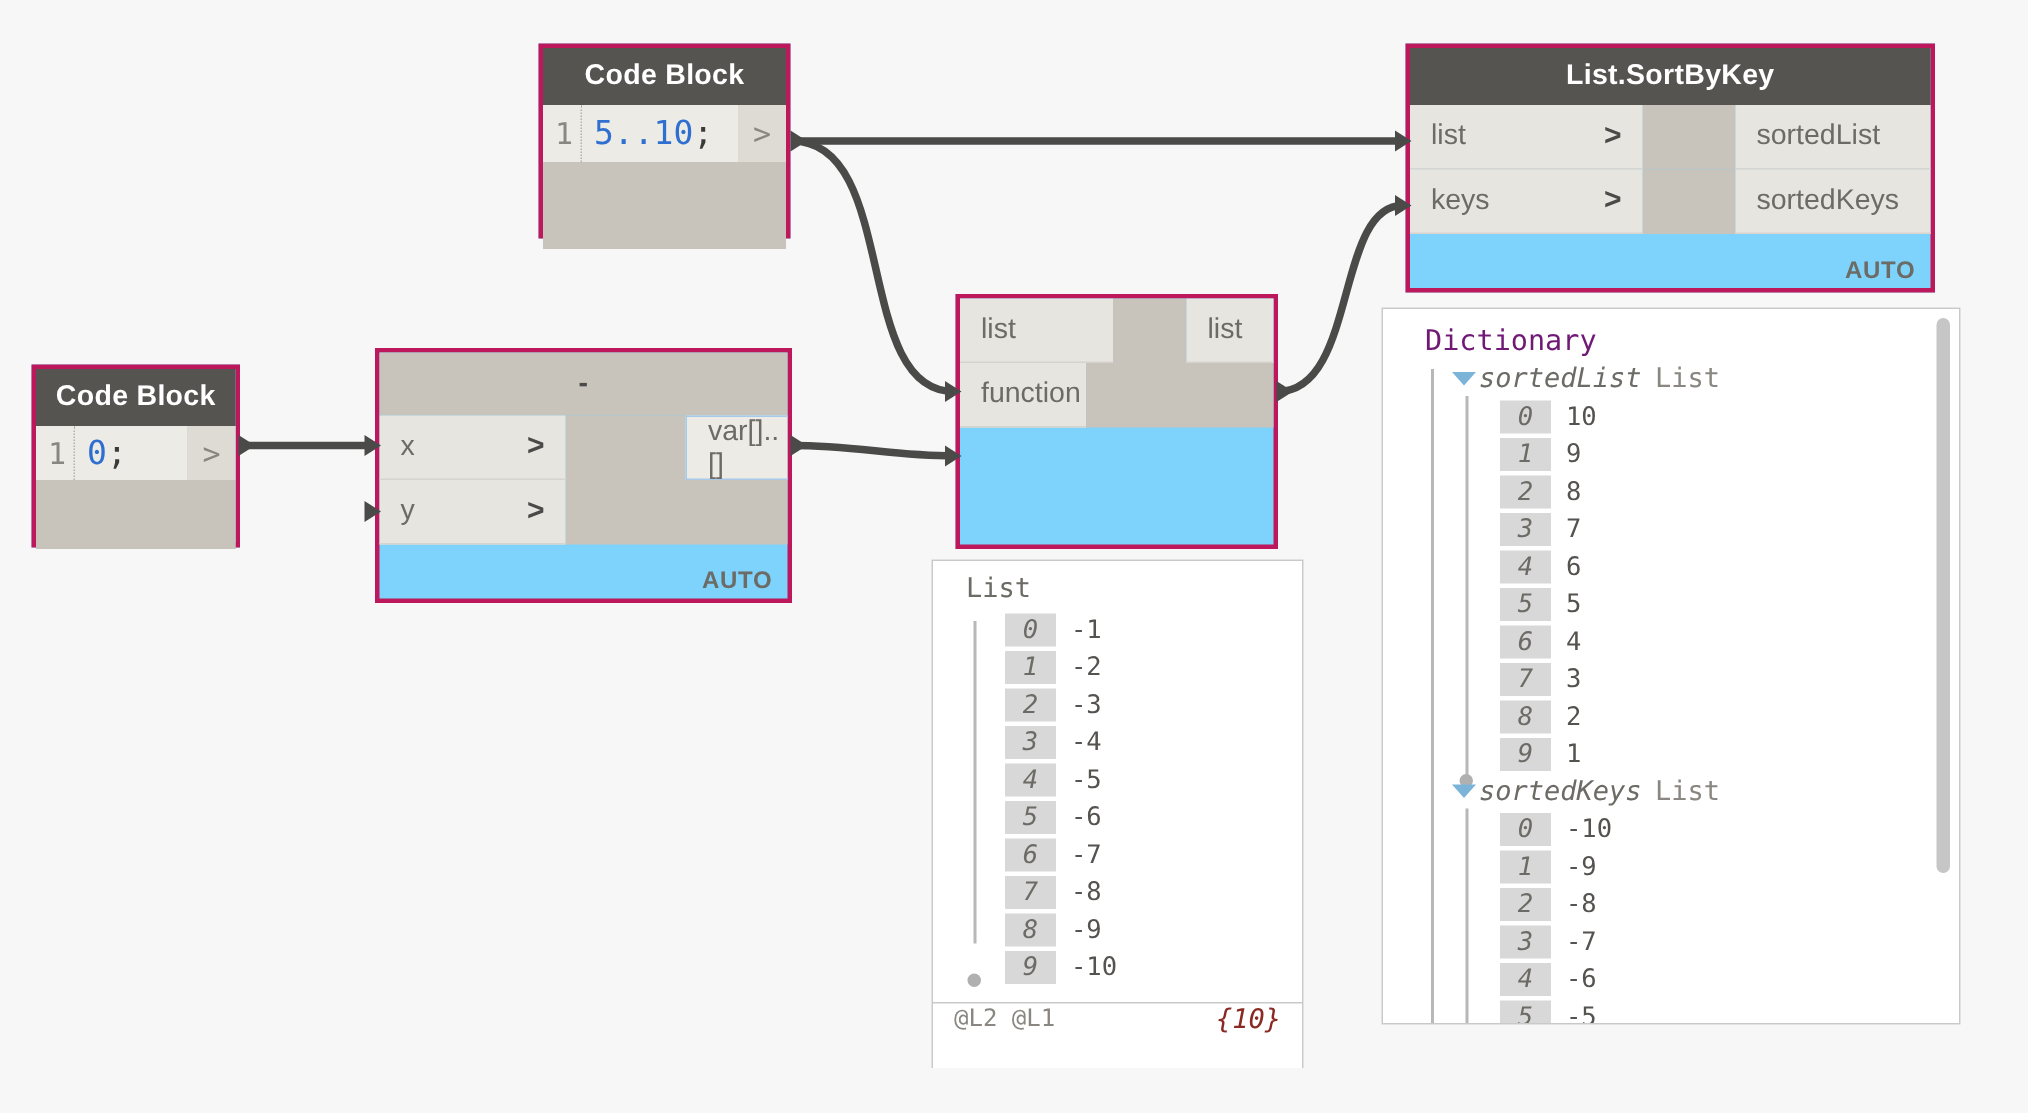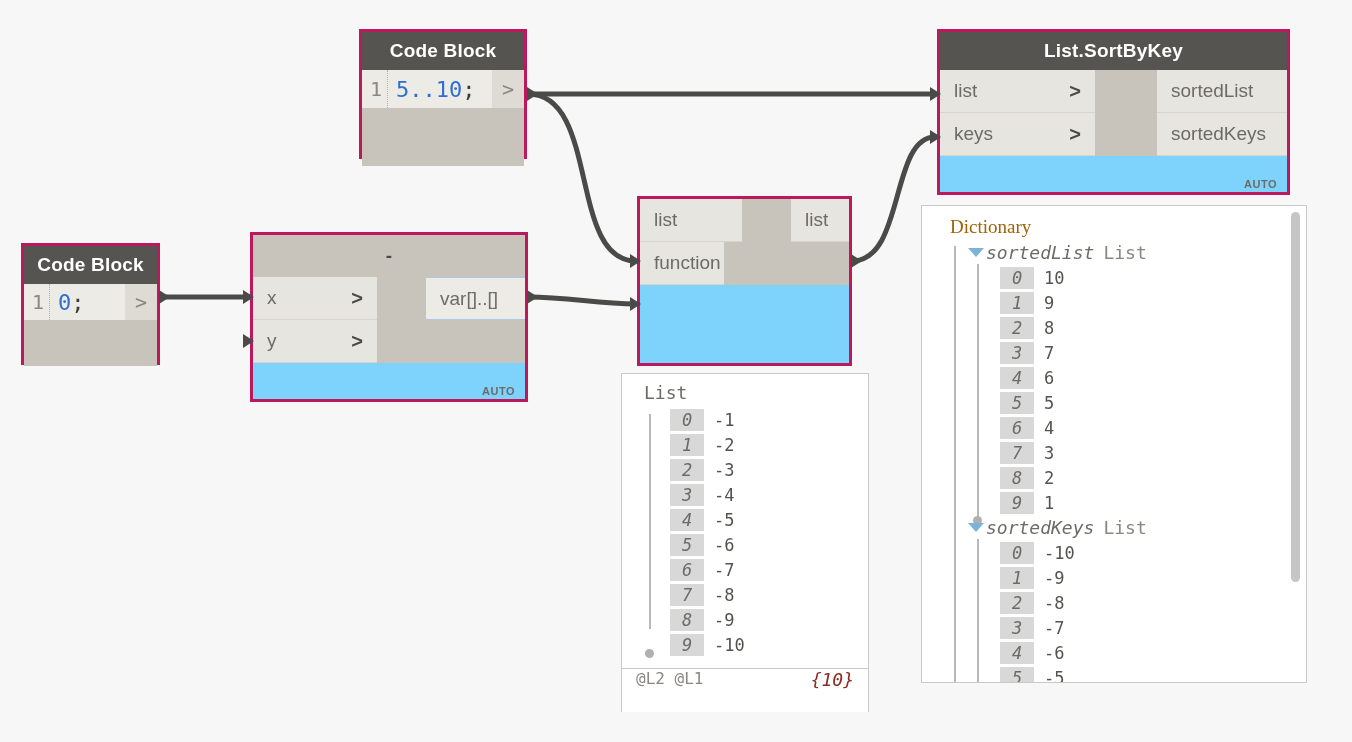--- a/index.html
+++ b/index.html
@@ -27,21 +27,21 @@
   .prow{display:flex;align-items:stretch;height:43px;}
   .pin{background:#e7e5e0;display:flex;align-items:center;
        padding-left:14px;color:#6d6b66;font-size:19px;box-sizing:border-box;
        border-bottom:1px solid #d7d4cd;position:relative;}
   .pin .chev{position:absolute;right:14px;top:50%;transform:translateY(-50%);
        color:#4a4a48;font-size:20px;font-weight:bold;font-family:"Liberation Sans",sans-serif;}
   .pout{background:#e7e5e0;display:flex;align-items:center;
        padding-left:14px;color:#6d6b66;font-size:19px;box-sizing:border-box;
        border-bottom:1px solid #d7d4cd;}
   .spacer{background:#c8c4bb;flex:1;}
-  .auto{position:absolute;right:10px;bottom:6px;font-size:11px;font-weight:bold;
+  .auto{position:absolute;right:10px;bottom:6px;font-size:16px;font-weight:bold;
         color:#6d6b66;letter-spacing:.5px;}
 
   
   .nub{position:absolute;width:0;height:0;z-index:4;}
   .nub.in{border-top:7px solid transparent;border-bottom:7px solid transparent;
           border-left:11px solid #4a4a48;}
   .nub.out{border-top:7px solid transparent;border-bottom:7px solid transparent;
           border-left:11px solid #4a4a48;}
 
   
@@ -74,21 +74,21 @@
   .pv-val{color:#555350;font-size:17px;}
   .pv-line{position:absolute;width:2px;background:#b8b8b8;}
   .pv-dot{position:absolute;width:9px;height:9px;border-radius:50%;background:#b0b0b0;}
   .pv-foot{border-top:1px solid #c9c9c9;height:44px;display:flex;align-items:flex-start;
         justify-content:space-between;padding:0 14px;box-sizing:border-box;background:#fff;}
   .pv-foot .lace{color:#8a8782;font-size:16px;font-family:"DejaVu Sans Mono",monospace;}
   .pv-foot .cnt{color:#8b2a22;font-size:18px;font-style:italic;
         font-family:"DejaVu Sans Mono",monospace;}
 
   
-  .dict-title{font-size:19px;color:#a16207;padding:10px 0 2px 28px;font-family:Liberation Serif, serif;}
+  .dict-title{font-size:19px;color:#701a75;padding:10px 0 2px 28px;}
   .dict-key{display:flex;align-items:center;height:25px;padding-left:46px;font-size:18px;}
   .dict-caret{width:0;height:0;border-left:8px solid transparent;
         border-right:8px solid transparent;border-top:9px solid #7cb3d9;margin-right:2px;}
   .dict-kname{font-style:italic;color:#6d6b66;font-size:18px;}
   .dict-ktype{color:#8a8782;font-size:18px;margin-left:9px;}
   .dict-row{display:flex;align-items:center;height:25px;padding-left:78px;font-size:17px;}
   .sbar{position:absolute;right:6px;width:9px;border-radius:5px;background:#c6c6c6;}
 </style>
 </head>
 <body>
@@ -142,21 +142,21 @@
 
   <div class="node" id="sub" style="left:250px;top:232px;width:278px;height:170px;">
     <div class="node-header light" style="height:42px;line-height:42px;">-</div>
     <div class="ports" style="height:126px;">
       <div class="prow">
         <div class="pin" style="width:124px;">
           <span>x</span>
           <span class="chev">&gt;</span>
         </div>
         <div class="spacer"></div>
-        <div class="pout" style="width:100px;background:#edebe6;border:1px solid #a9c9e8;border-right:none;">
+        <div class="pout" style="width:68px;background:#edebe6;border:1px solid #a9c9e8;border-right:none;">
           <span>var[]..[]</span>
         </div>
       </div>
       <div class="prow">
         <div class="pin" style="width:124px;">
           <span>y</span>
           <span class="chev">&gt;</span>
         </div>
         <div class="spacer"></div>
       </div>

